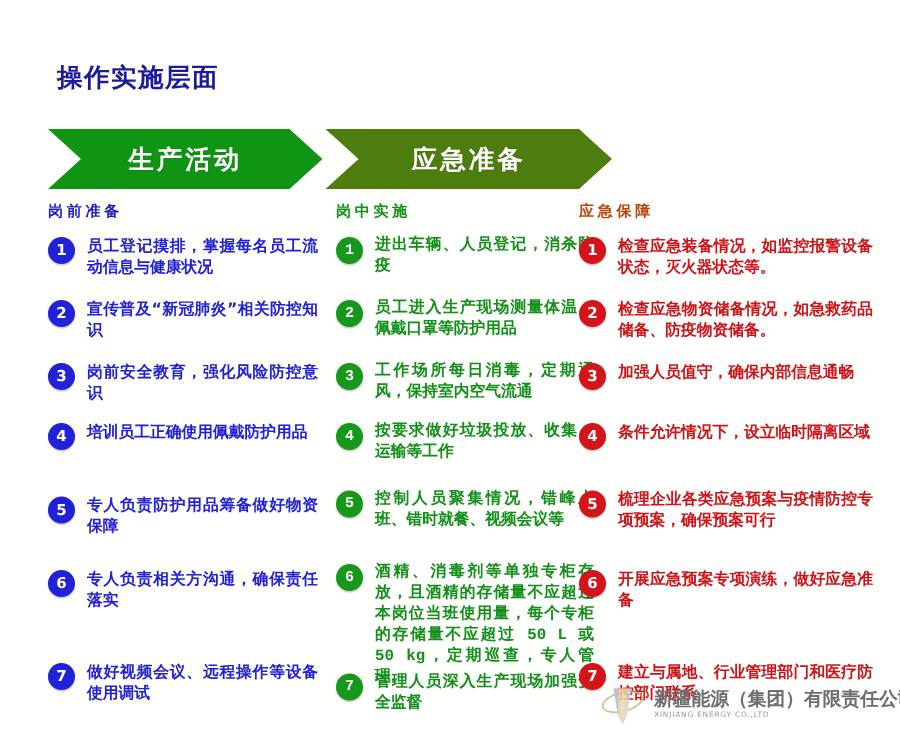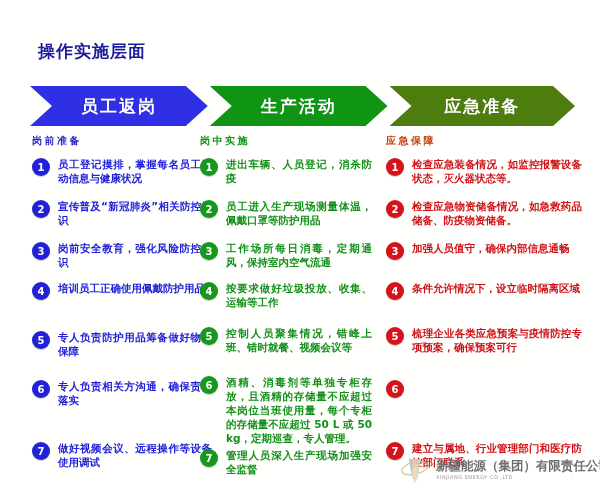--- a/index.html
+++ b/index.html
@@ -79,21 +79,21 @@
     left: 0;
     top: 134px;
     width: 600px;
     height: 330px;
   }
   .col {
     position: absolute;
     top: 0;
   }
   .col-1 { left: 32px;  width: 180px; }
-  .col-2 { left: 200px; width: 172px; }
+  .col-2 { left: 224px; width: 172px; font-family: Liberation Mono, monospace; }
   .col-3 { left: 386px; width: 196px; }
 
   .col-head {
     font-size: 10px;
     font-weight: bold;
     letter-spacing: 2.5px;
     margin-bottom: 9px;
     white-space: nowrap;
   }
   .c-blue  { color: #1f1fcd; }
@@ -171,23 +171,20 @@
     white-space: nowrap;
     margin-top: 2px;
   }
 </style>
 </head>
 <body>
 
 <div class="page-title">操作实施层面</div>
 
 <div class="banner">
-  <div class="chev chev-blue">
-    <span class="chev-label">员工返岗</span>
-  </div>
   <div class="chev chev-green">
     <span class="chev-label">生产活动</span>
   </div>
   <div class="chev chev-red">
     <span class="chev-label">应急准备</span>
   </div>
 </div>
 
 <div class="columns">
 
@@ -277,20 +274,21 @@
       <div class="item" style="top:124px">
         <div class="badge b-red">4</div>
         <div class="item-text t-red">条件允许情况下，设立临时隔离区域</div>
       </div>
       <div class="item" style="top:169px">
         <div class="badge b-red">5</div>
         <div class="item-text t-red">梳理企业各类应急预案与疫情防控专项预案，确保预案可行</div>
       </div>
       <div class="item" style="top:222px">
         <div class="badge b-red">6</div>
+        <div class="item-text t-red">开展应急预案专项演练，做好应急准备</div>
       </div>
       <div class="item" style="top:284px">
         <div class="badge b-red">7</div>
         <div class="item-text t-red">建立与属地、行业管理部门和医疗防控部门联系</div>
       </div>
     </div>
   </div>
 
 </div>
 

